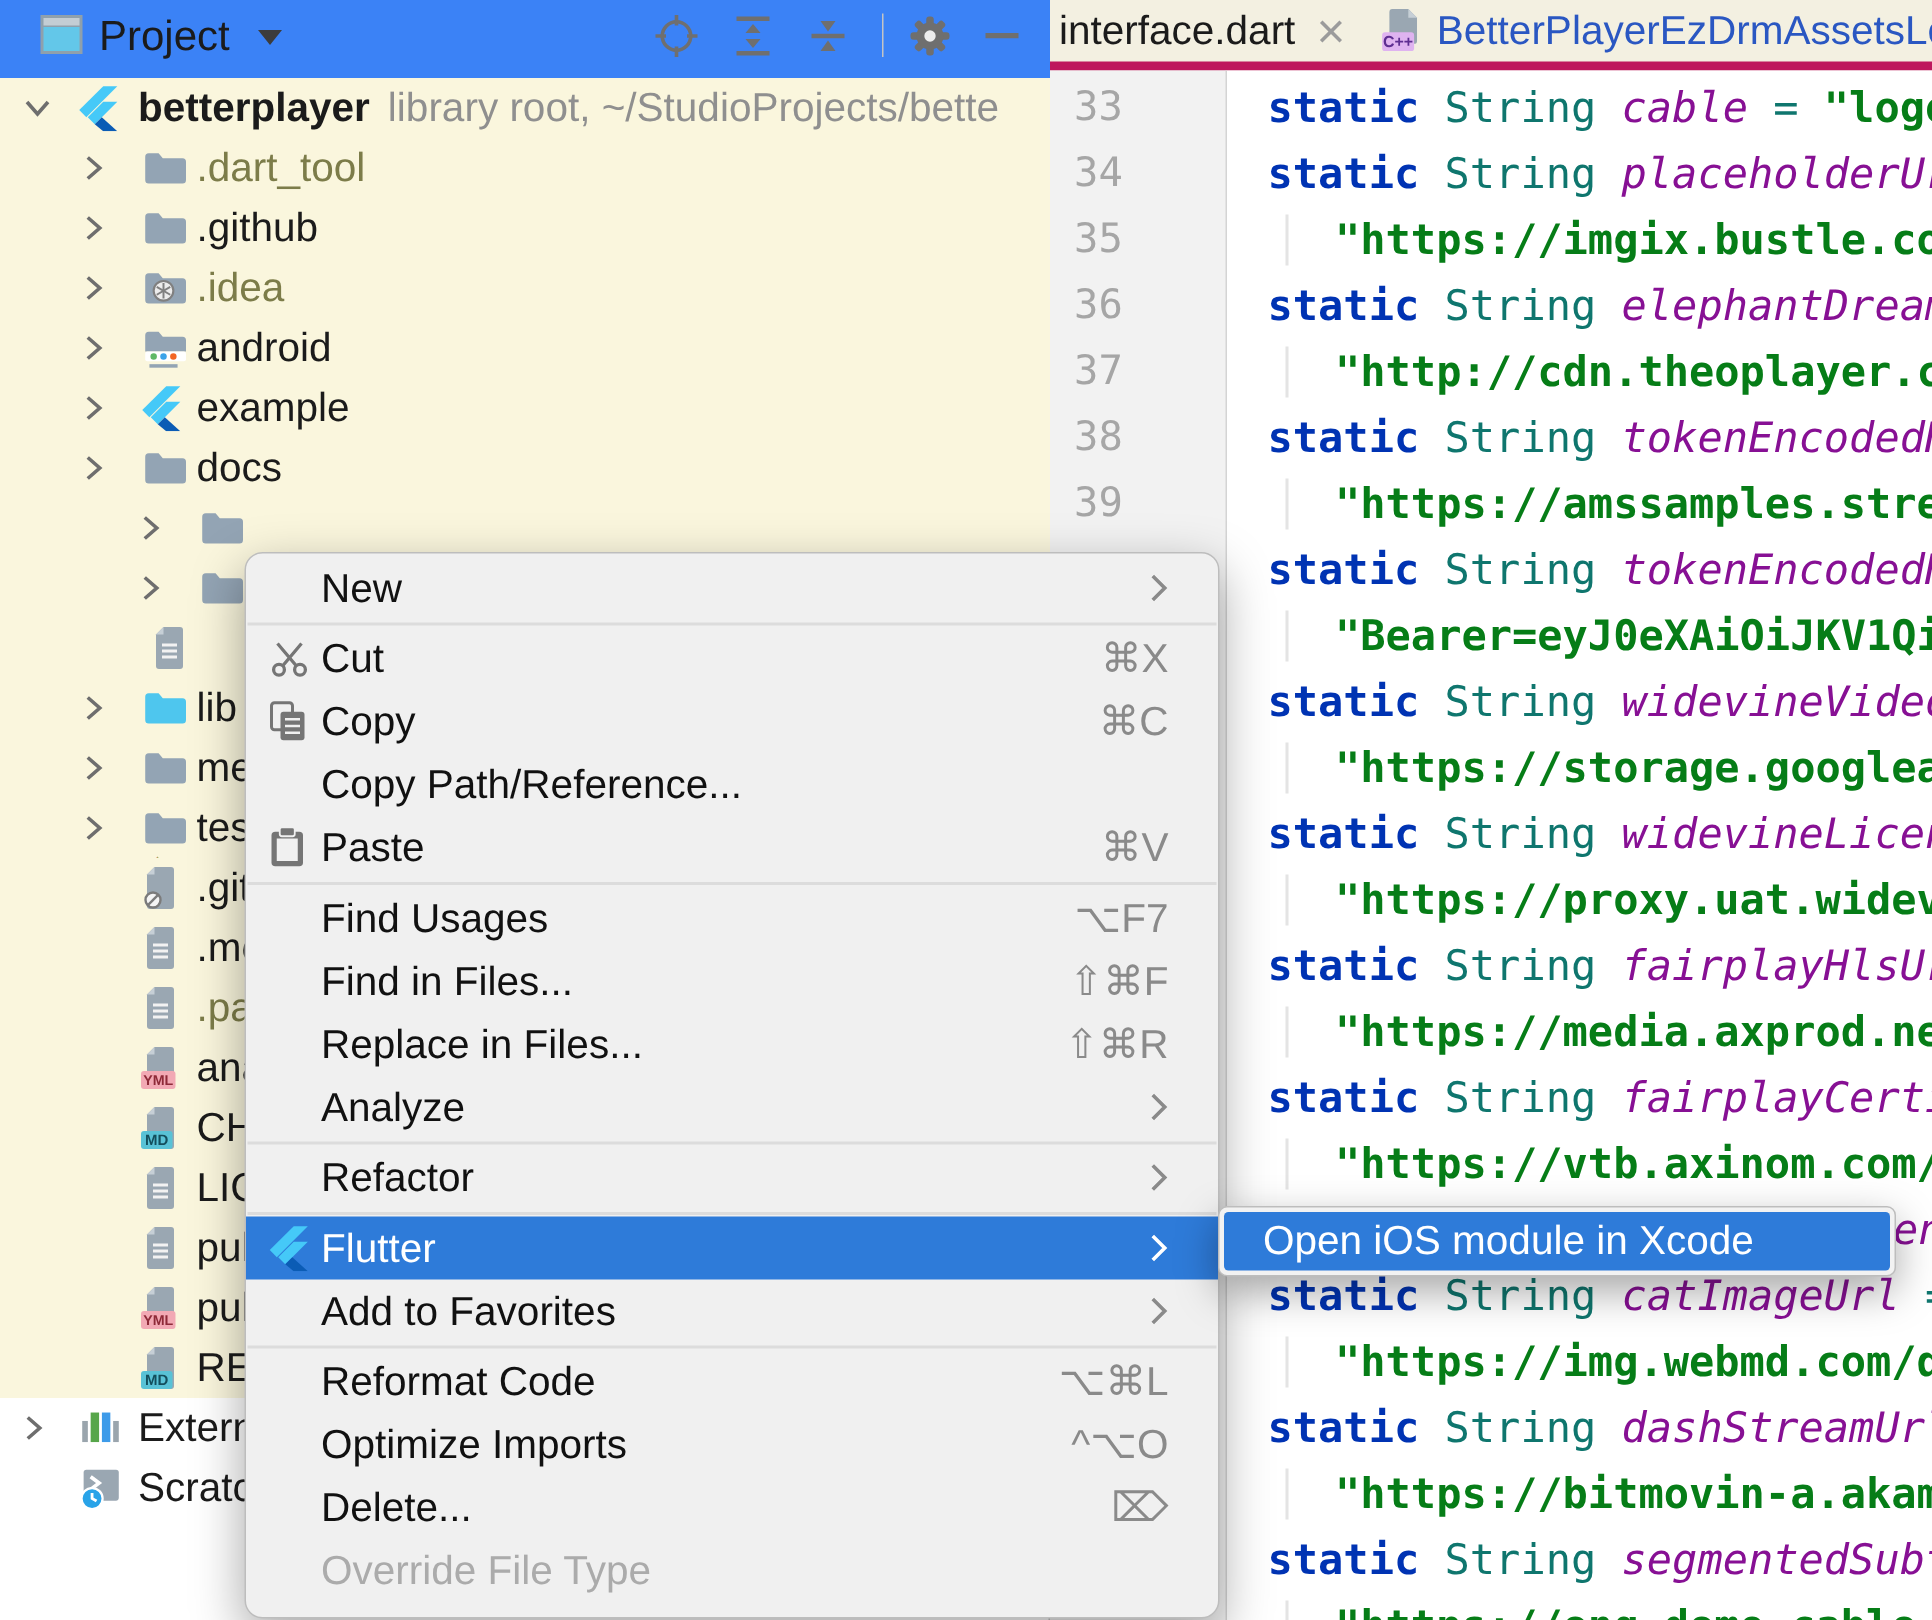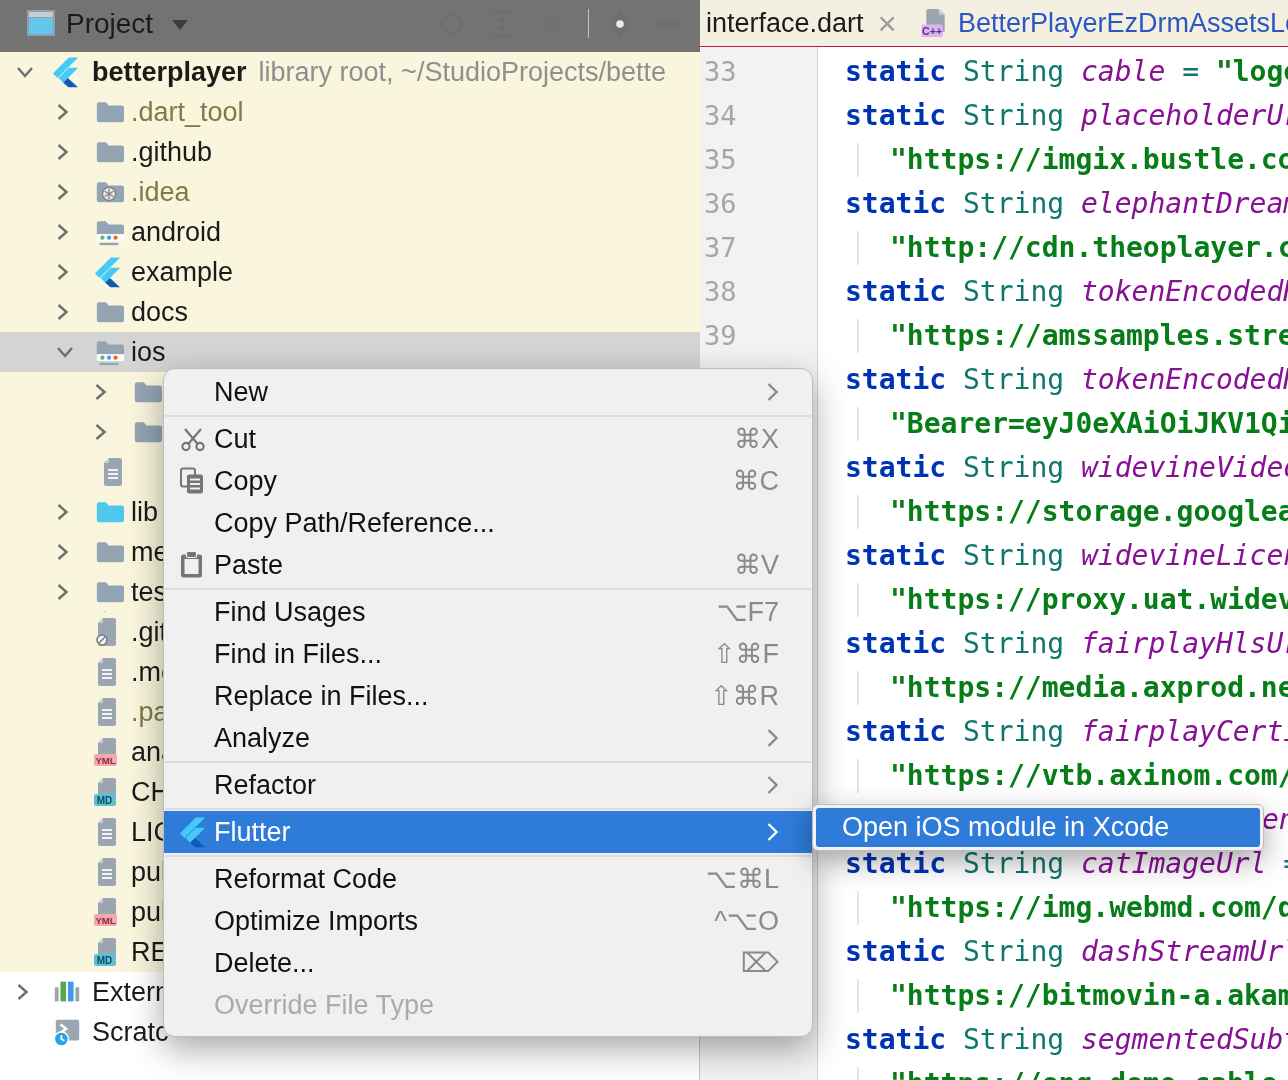--- a/index.html
+++ b/index.html
@@ -2,21 +2,21 @@
 <html><head>
 <meta charset="utf-8">
 <style>
   *{box-sizing:border-box;margin:0;padding:0}
   html,body{width:1288px;height:1080px;overflow:hidden;background:#fff;
     font-family:"Liberation Sans",sans-serif;position:relative}
 
   
   .panel{position:absolute;left:0;top:0;width:700px;height:1080px;background:#fff;
     border-right:1px solid #C6C6C6;z-index:1}
-  .panel-header{position:absolute;left:0;top:0;width:700px;height:63px;background:#737373;
+  .panel-header{position:absolute;left:0;top:0;width:700px;height:63px;background:#3b82f6;
     border-bottom:1px solid #7f1d1d}
   .ph-win-icon{position:absolute;left:26px;top:9px}
   .ph-title{position:absolute;left:66px;top:8px;font-size:28px;color:#1b1b1b}
   .ph-caret{position:absolute;left:172px;top:20px;width:0;height:0;
     border-left:8px solid transparent;border-right:8px solid transparent;border-top:10px solid #3c3c3c}
   .ph-ico{position:absolute;top:8px;width:32px;height:32px}
   .ph-sep{position:absolute;left:588px;top:9px;width:1px;height:29px;background:#C4C4C4}
 
   .tree{position:absolute;left:0;top:48px;width:700px;padding-top:4px}
   .row{position:relative;height:40px;width:700px;overflow:hidden;white-space:nowrap}
@@ -24,34 +24,34 @@
   .row.selected{background:#D4D4D4}
   .chev{position:absolute;top:50%;transform:translateY(-50%);line-height:0;color:#6E6E6E}
   .ricon{position:absolute;top:50%;transform:translateY(-50%);line-height:0}
   .rlabel{position:absolute;top:50%;transform:translateY(-50%);font-size:27px;color:#1b1b1b}
   .rlabel.bold{font-weight:bold}
   .rlabel.muted{color:#7C7C49}
   .rannot{color:#8F8F8F;font-weight:normal;margin-left:12px}
 
   
   .tabs{position:absolute;left:700px;top:0;width:588px;height:47px;background:#F3F0E1;
-    border-bottom:1px solid #be185d;z-index:1;display:flex;align-items:center}
+    border-bottom:6px solid #be185d;z-index:1;display:flex;align-items:center}
   .tab{display:flex;align-items:center;height:46px}
   .tab .tlabel{font-size:27px;color:#1b1b1b}
   .tab.active .tlabel{color:#2A57C2}
   .tab-close{font-size:33px;color:#9B9B9B;margin:0 12px 0 14px;line-height:1}
   .tabdiv{width:1px;height:46px;background:#CDC9B9;margin-right:12px}
   .tab .ticon{line-height:0;margin-right:10px}
   .tab1{padding-left:6px}
 
   
   .gutter{position:absolute;left:700px;top:47px;width:118px;height:1033px;background:#F2F2F2;
     border-right:1px solid #D4D4D4;z-index:1;padding-top:3px}
   .gn{height:44px;line-height:44px;font-family:"DejaVu Sans Mono",monospace;font-size:27px;
-    color:#A6A6A6;padding-left:4px}
+    color:#A6A6A6;padding-left:16px}
   .codes{position:absolute;left:818px;top:47px;width:470px;height:1033px;background:#fff;
     overflow:hidden;z-index:1;padding-top:3px}
   .cl{position:relative;height:44px;line-height:44px;font-family:"DejaVu Sans Mono",monospace;
     font-size:28px;white-space:pre;color:#000}
   .cl.stmt{padding-left:27px}
   .cl.cont{padding-left:72px}
   .cl.frag{padding-left:444px}
   .cl.cont::before{content:"";position:absolute;left:39px;top:5px;bottom:5px;width:2px;background:#E4E4E4}
   .kw{color:#0033B3;font-weight:bold}
   .fld{color:#871094;font-style:italic}
@@ -209,34 +209,20 @@
         <span class="rlabel" style="left:131px"><span>example</span></span>
       </div>
       <div class="row scope">
         <span class="chev" style="left:54px"><svg width="16" height="22" viewBox="0 0 16 22">
             <path d="M4.5 4 L12.5 11 L4.5 18" stroke="currentColor" stroke-width="2.4" fill="none"></path>
           </svg></span>
         <span class="ricon" style="left:94px"><svg width="30" height="30" viewBox="0 0 32 32">
             <path d="M3 8 q0-2.5 2.5-2.5 h7 l3 3.5 h14 q2.5 0 2.5 2.5 v13 q0 2.5-2.5 2.5 h-24 q-2.5 0-2.5-2.5 z" fill="#93A4B4"></path>
           </svg></span>
         <span class="rlabel" style="left:131px"><span>docs</span></span>
-      </div>
-      <div class="row scope selected">
-        <span class="chev" style="left:54px"><svg width="22" height="16" viewBox="0 0 22 16">
-            <path d="M4 4 L11 12 L18 4" stroke="currentColor" stroke-width="2.4" fill="none"></path>
-          </svg></span>
-        <span class="ricon" style="left:94px"><svg width="30" height="30" viewBox="0 0 32 32">
-            <path d="M3 7 q0-2.5 2.5-2.5 h7 l3 3.5 h14 q2.5 0 2.5 2.5 v8 h-29 z" fill="#93A4B4"></path>
-            <rect x="3" y="18.5" width="29" height="7" rx="1.5" fill="#FFFFFF"></rect>
-            <circle cx="9" cy="22" r="2.3" fill="#5FB865"></circle>
-            <circle cx="16" cy="22" r="2.3" fill="#3BA3E8"></circle>
-            <circle cx="23" cy="22" r="2.3" fill="#F26522"></circle>
-            <rect x="6" y="27.5" width="20" height="2.5" fill="#93A4B4"></rect>
-          </svg></span>
-        <span class="rlabel" style="left:131px"><span>ios</span></span>
       </div>
       <div class="row scope">
         <span class="chev" style="left:92px"><svg width="16" height="22" viewBox="0 0 16 22">
             <path d="M4.5 4 L12.5 11 L4.5 18" stroke="currentColor" stroke-width="2.4" fill="none"></path>
           </svg></span>
         <span class="ricon" style="left:132px"><svg width="30" height="30" viewBox="0 0 32 32">
             <path d="M3 8 q0-2.5 2.5-2.5 h7 l3 3.5 h14 q2.5 0 2.5 2.5 v13 q0 2.5-2.5 2.5 h-24 q-2.5 0-2.5-2.5 z" fill="#93A4B4"></path>
           </svg></span>
         <span class="rlabel" style="left:170px"><span></span></span>
       </div>
@@ -553,20 +539,26 @@
       <span class="micon"><svg width="28" height="31" viewBox="0 0 28 33">
           <polygon points="17,1 27,1 5,23 0,18" fill="#45C9F8"></polygon>
           <polygon points="27,12 17,12 6,23 11,28" fill="#45C9F8"></polygon>
           <polygon points="11,28 16,23 27,33 17,33" fill="#0B5CB5"></polygon>
         </svg></span>
       <span class="lab">Flutter</span>
       <span class="marrow"><svg width="13" height="22" viewBox="0 0 13 22">
           <path d="M2.5 3 L10.5 11 L2.5 19" stroke="currentColor" stroke-width="2.4" fill="none"></path>
         </svg></span>
     </div>
+    <div class="mi">
+      <span class="lab">Add to Favorites</span>
+      <span class="marrow"><svg width="13" height="22" viewBox="0 0 13 22">
+          <path d="M2.5 3 L10.5 11 L2.5 19" stroke="currentColor" stroke-width="2.4" fill="none"></path>
+        </svg></span>
+    </div>
     <div class="msep"></div>
     <div class="mi">
       <span class="lab">Reformat Code</span>
       <span class="short">⌥⌘L</span>
     </div>
     <div class="mi">
       <span class="lab">Optimize Imports</span>
       <span class="short">^⌥O</span>
     </div>
     <div class="mi">

